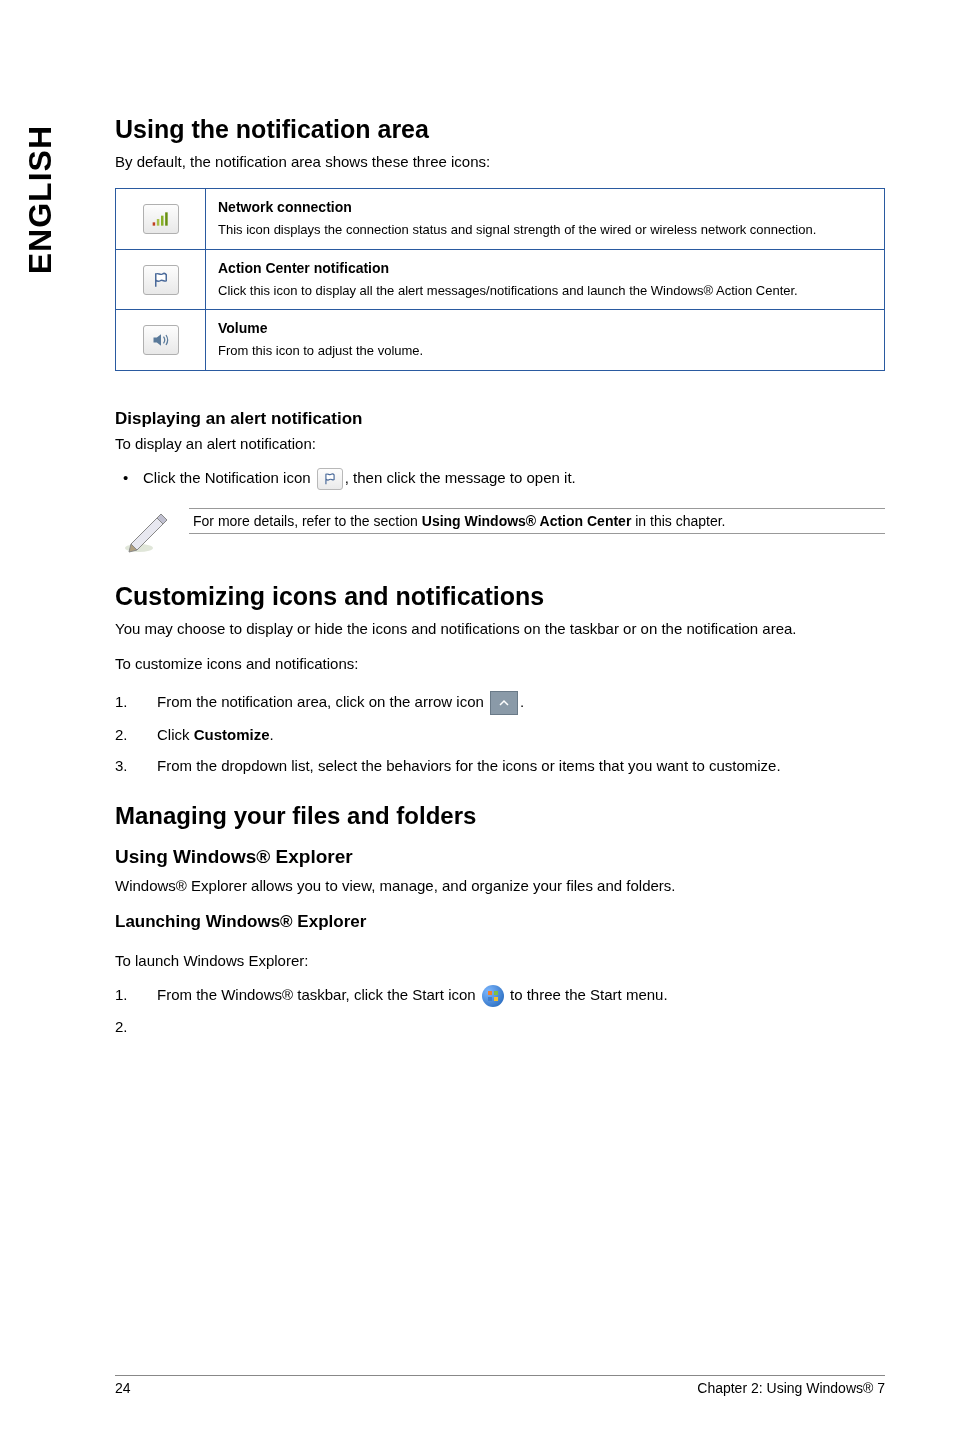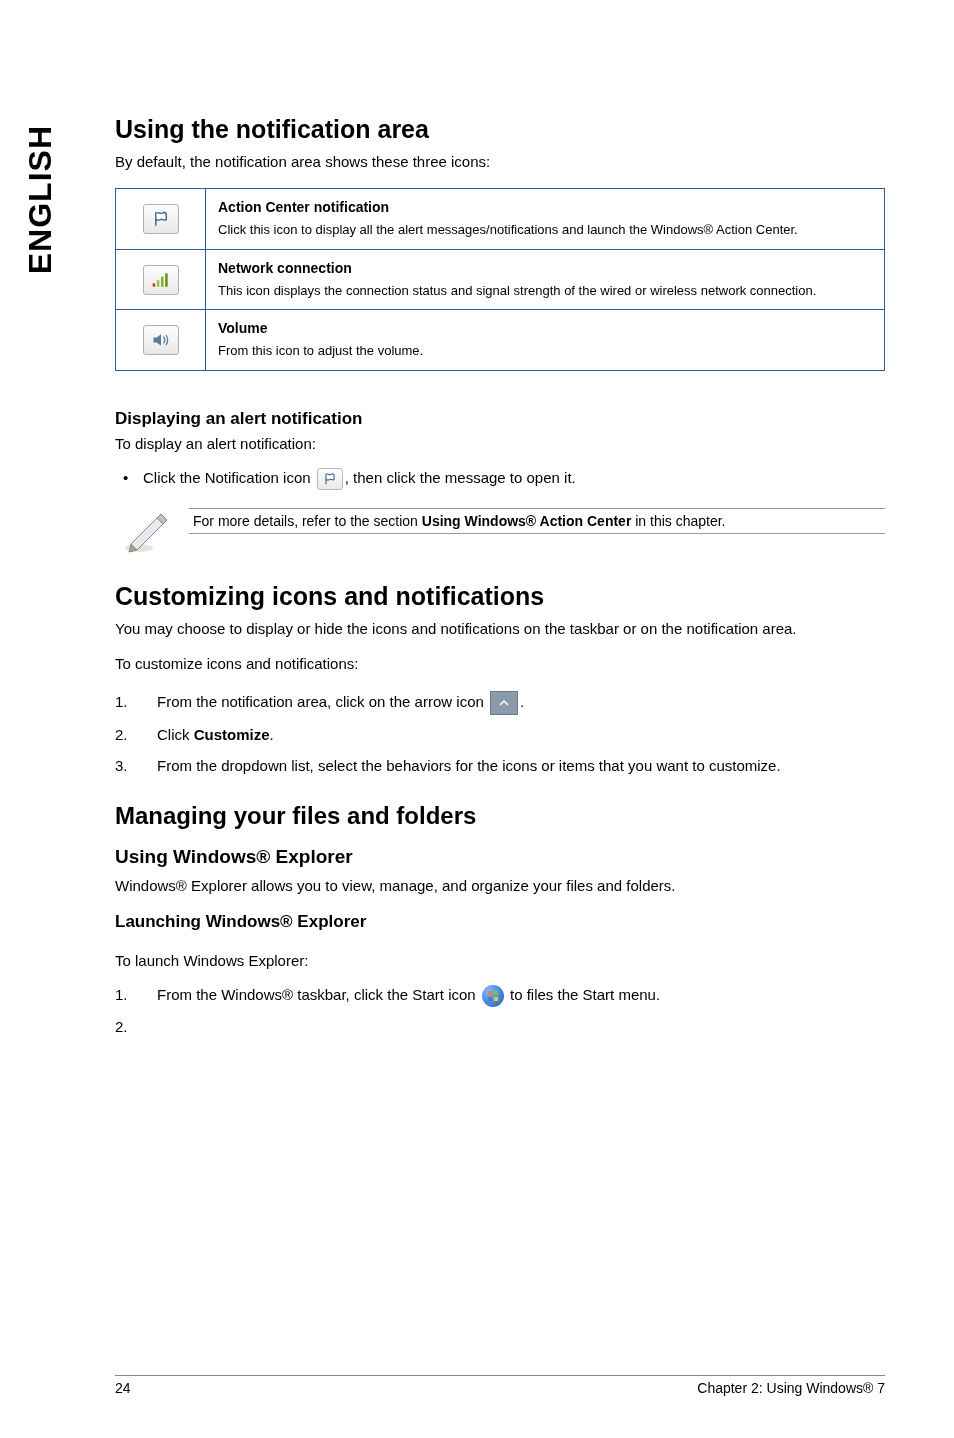--- a/index.html
+++ b/index.html
@@ -143,44 +143,44 @@
 <div class="content">
 
   <div class="h3">Using the notification area</div>
   <div class="body-text">By default, the notification area shows these three icons:</div>
 
   <table class="icon-table">
     <tbody>
         <tr>
       <td class="icon-cell">
         <span class="icon-box">
-          <svg width="18" height="18" viewBox="0 0 24 24">
-            <path d="M5 3 L5 21 M5 4 C8 2 11 6 14 4 C17 2 19 5 19 5 L19 13 C17 15 14 11 11 13 C8 15 5 12 5 12 Z" stroke="#4a6a9a" stroke-width="2" fill="#fff"></path>
-          </svg>
-        </span>
-      </td>
-      <td>
-        <span class="cell-title">Action Center notification</span>
-        <span class="cell-desc">Click this icon to display all the alert messages/notifications and launch the Windows® Action Center.</span>
-      </td>
-    </tr>
-    <tr>
-      <td class="icon-cell">
-        <span class="icon-box">
           <svg width="20" height="18" viewBox="0 0 24 20">
             <rect x="2" y="14" width="3" height="4" fill="#c04020"></rect>
             <rect x="7" y="10" width="3" height="8" fill="#a8c048"></rect>
             <rect x="12" y="6" width="3" height="12" fill="#88b028"></rect>
             <rect x="17" y="2" width="3" height="16" fill="#689010"></rect>
           </svg>
         </span>
       </td>
       <td>
         <span class="cell-title">Network connection</span>
         <span class="cell-desc">This icon displays the connection status and signal strength of the wired or wireless network connection.</span>
+      </td>
+    </tr>
+    <tr>
+      <td class="icon-cell">
+        <span class="icon-box">
+          <svg width="18" height="18" viewBox="0 0 24 24">
+            <path d="M5 3 L5 21 M5 4 C8 2 11 6 14 4 C17 2 19 5 19 5 L19 13 C17 15 14 11 11 13 C8 15 5 12 5 12 Z" stroke="#4a6a9a" stroke-width="2" fill="#fff"></path>
+          </svg>
+        </span>
+      </td>
+      <td>
+        <span class="cell-title">Action Center notification</span>
+        <span class="cell-desc">Click this icon to display all the alert messages/notifications and launch the Windows® Action Center.</span>
       </td>
     </tr>
     <tr>
       <td class="icon-cell">
         <span class="icon-box">
           <svg width="20" height="18" viewBox="0 0 24 20">
             <path d="M3 7 L7 7 L12 3 L12 17 L7 13 L3 13 Z" fill="#5a7a9a"></path>
             <path d="M15 6 Q18 10 15 14 M18 4 Q22 10 18 16" stroke="#5a7a9a" stroke-width="1.5" fill="none"></path>
           </svg>
         </span>
@@ -256,21 +256,21 @@
       <span>
         <span>From the Windows® taskbar, click the Start icon </span>
         <span class="windows-orb">
           <svg width="14" height="14" viewBox="0 0 14 14">
             <rect x="2" y="2" width="4" height="4" fill="#f08030"></rect>
             <rect x="8" y="2" width="4" height="4" fill="#80c040"></rect>
             <rect x="2" y="8" width="4" height="4" fill="#4080d0"></rect>
             <rect x="8" y="8" width="4" height="4" fill="#f0c030"></rect>
           </svg>
         </span>
-        <span> to files the Start menu.</span>
+        <span> to three the Start menu.</span>
       </span>
     </li>
     <li>
       <span class="ol-num">2.</span>
     </li>
   </ol>
 
 </div>
 
 <div class="footer">

